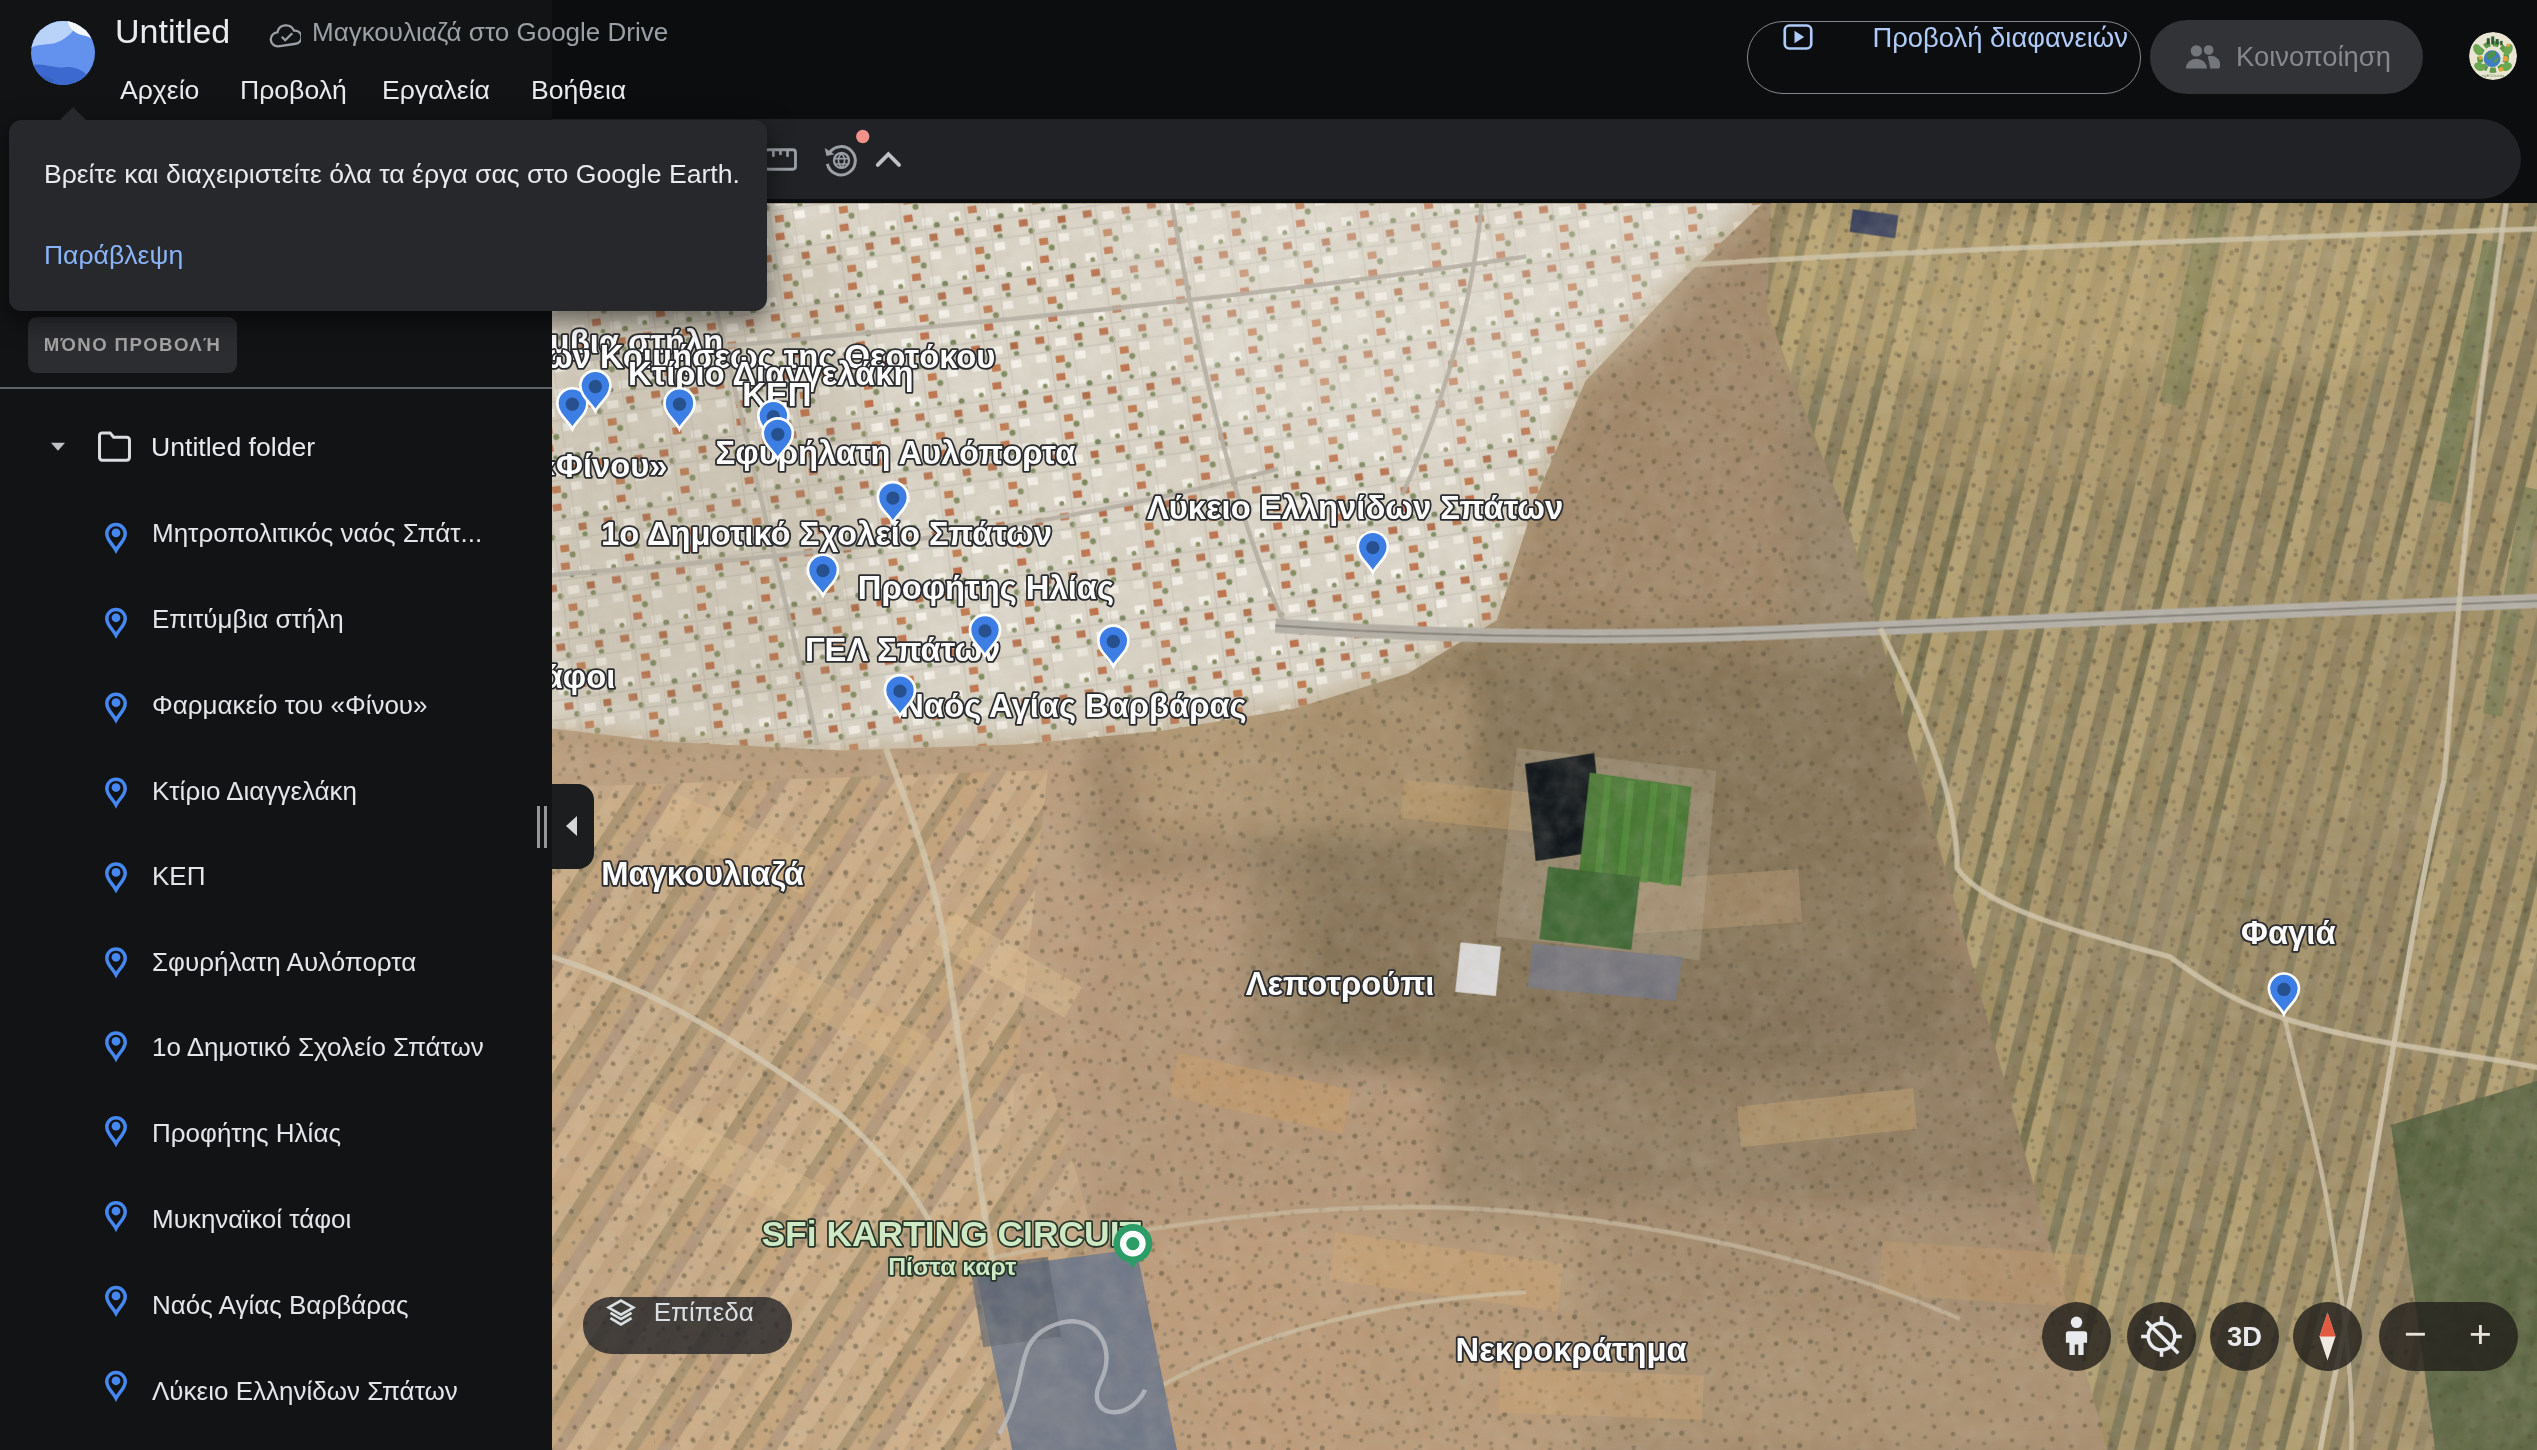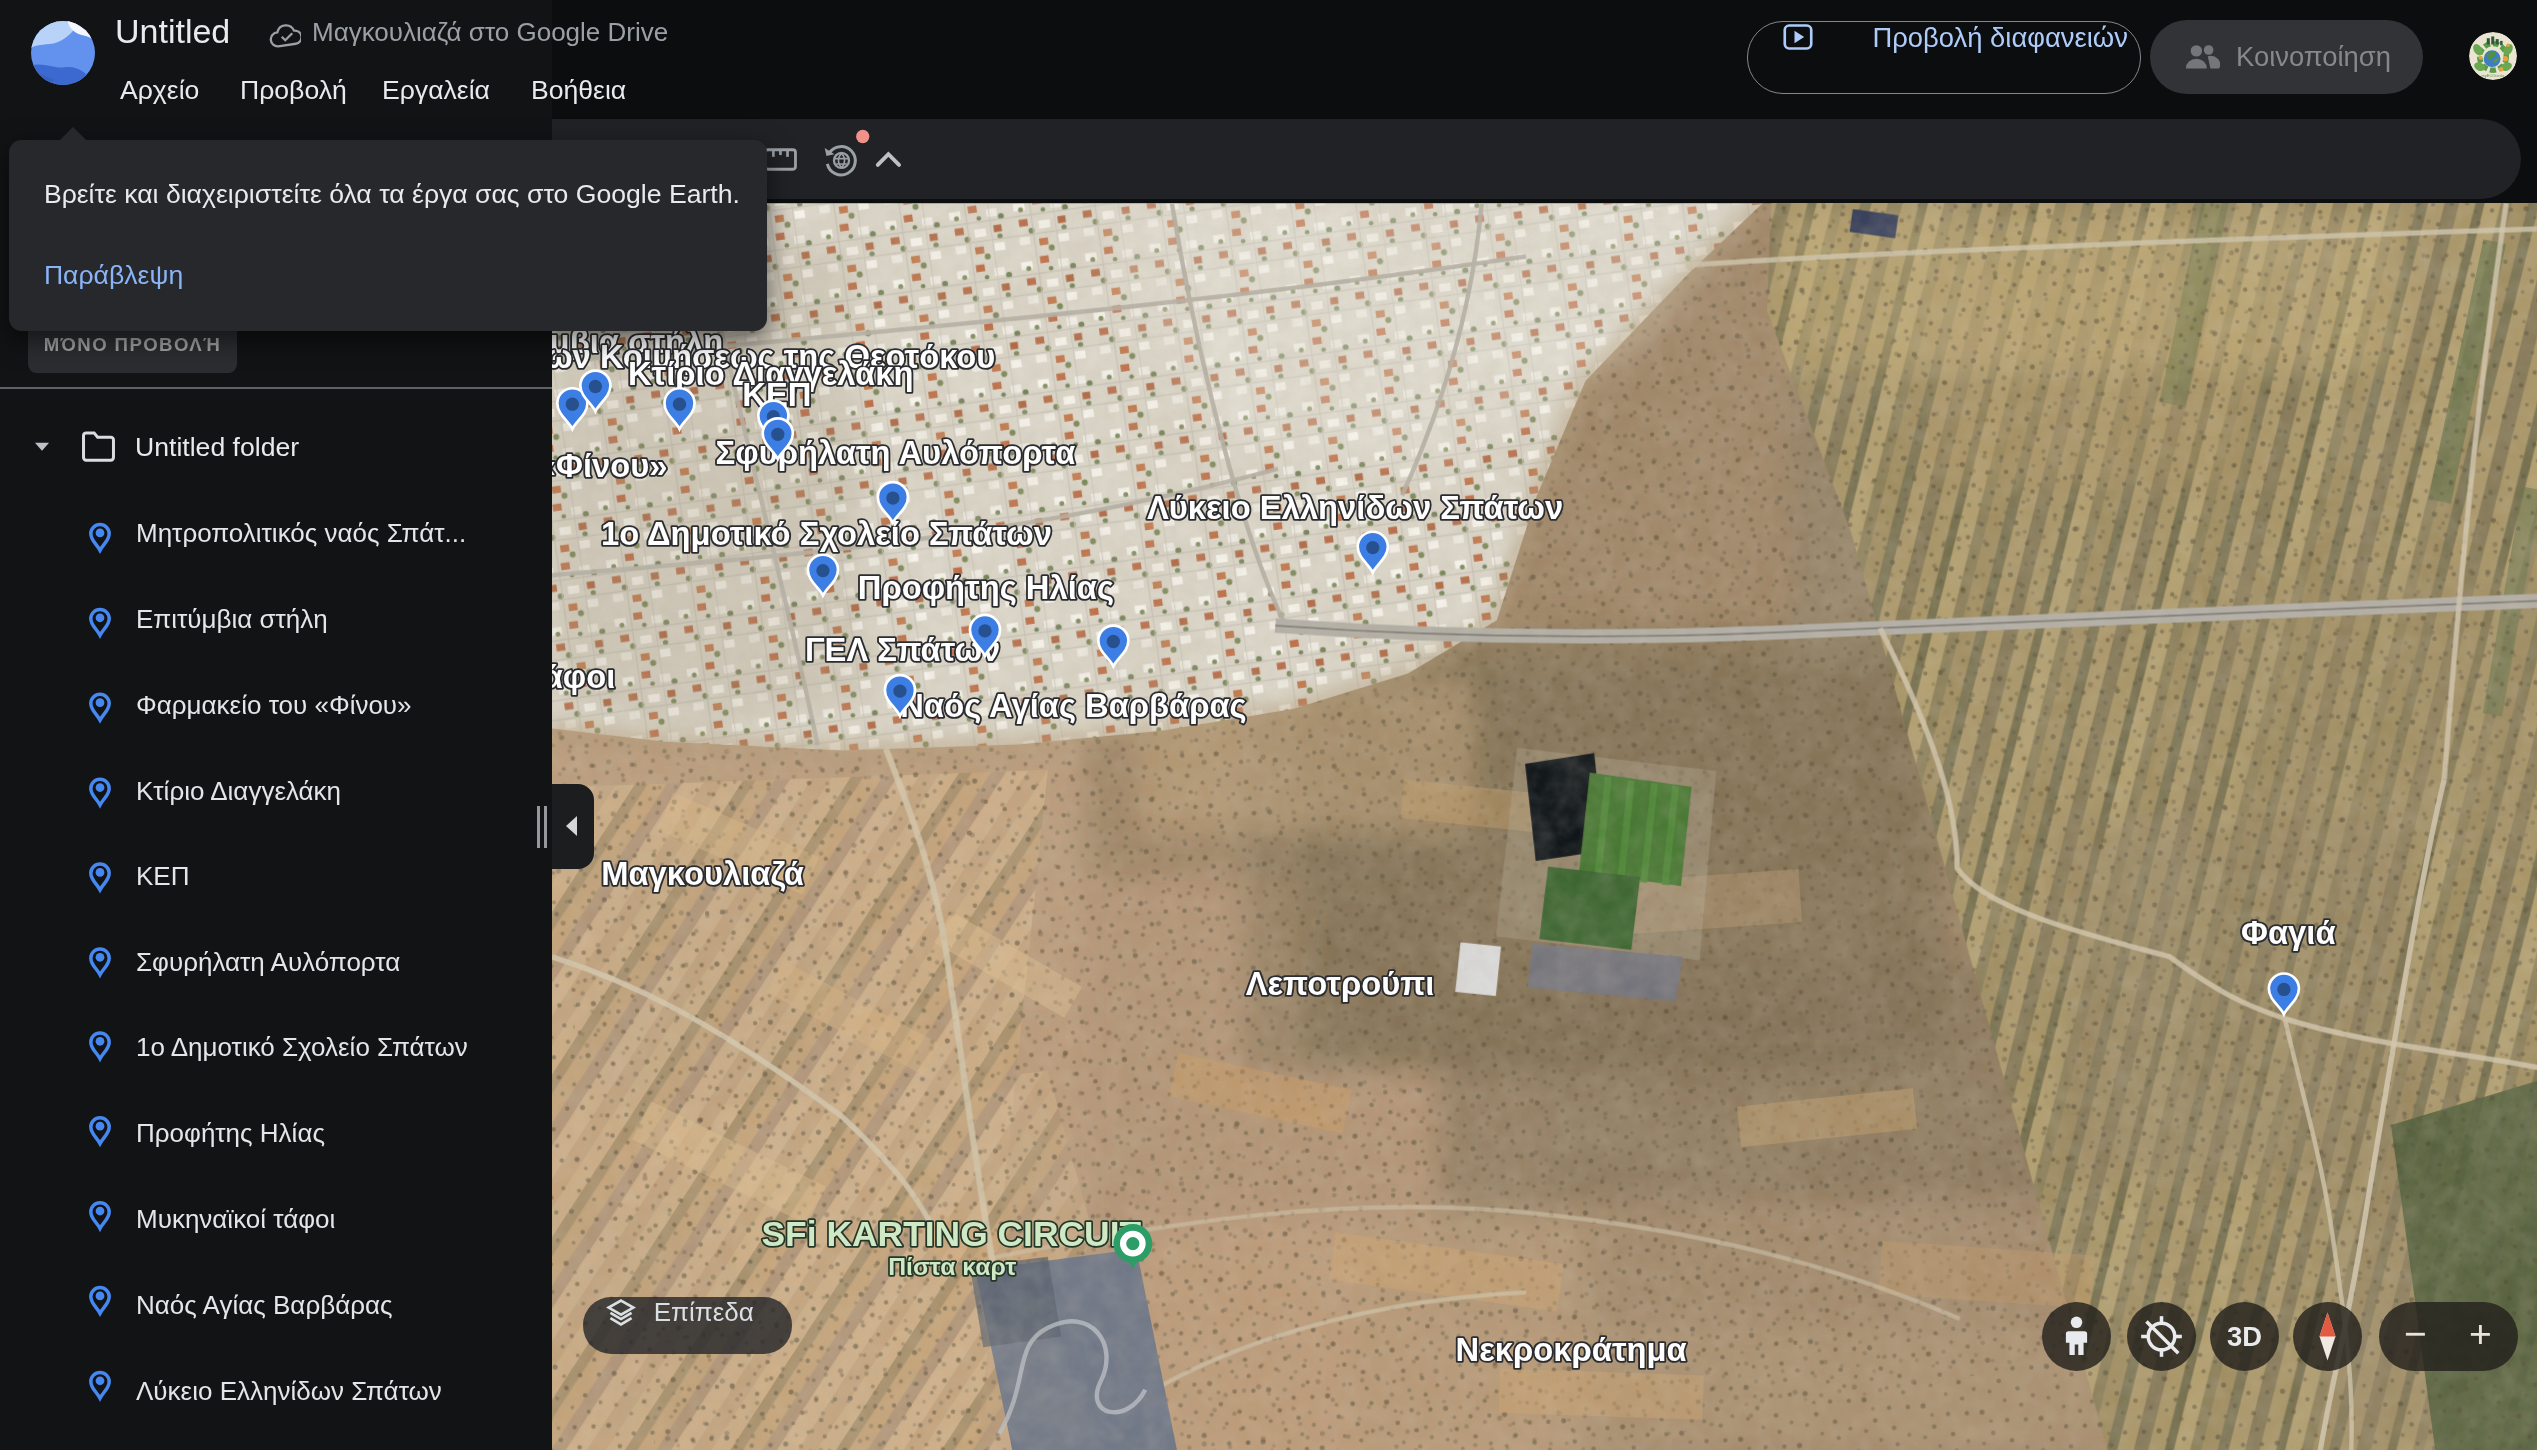--- a/index.html
+++ b/index.html
@@ -10,21 +10,21 @@
   #sidebar{left:0;top:0;width:552px;height:1450px;background:#121314;}
   #tab{left:552px;top:784px;width:42px;height:85px;background:#1c1d1f;border-radius:0 16px 16px 0;}
   #tab .tri{position:absolute;left:14px;top:32px;width:0;height:0;border-top:10.6px solid transparent;
        border-bottom:10.6px solid transparent;border-right:11.5px solid #d4d6d8;}
   .sbbar{width:2.7px;height:42px;background:#95989b;}
   #divider{left:0;top:387px;width:552px;height:1.8px;background:#606366;}
   #chip{left:28px;top:317px;width:209px;height:56px;background:#2b2d30;border-radius:8.9px;
         color:#a3a3a3;font-size:18.6px;font-weight:bold;letter-spacing:1.4px;
         display:flex;align-items:center;justify-content:center;}
   #tooltip{left:8.9px;top:120px;width:758px;height:191px;background:#26282b;border-radius:12.4px;
-        box-shadow:0 8.9px 26.6px rgba(0,0,0,.55);margin-top:20px;}
+        box-shadow:0 8.9px 26.6px rgba(0,0,0,.55);}
   #tooltip .arrow{position:absolute;left:50px;top:-13.3px;width:0;height:0;
         border-left:14px solid transparent;border-right:14px solid transparent;
         border-bottom:14px solid #26282b;}
   #tooltip .msg{position:absolute;left:35px;top:39px;font-size:26.6px;color:#e8eaed;}
   #tooltip .skip{position:absolute;left:35px;top:120px;font-size:26.6px;color:#8ab4f8;}
   #untitled{left:115px;top:11.5px;font-size:34px;color:#e8eaed;}
   #drivetext{left:312px;top:17px;font-size:26px;color:#9aa0a6;}
   .menuitem{top:75px;font-size:26.6px;color:#e8eaed;}
   #btn-slides{left:1747px;top:21px;width:394px;height:73px;border:1.8px solid #84888c;border-radius:36px;
         box-sizing:border-box;display:flex;align-items:flex-start;color:#aecbfa;font-size:27.4px;gap:40px;}
@@ -370,21 +370,21 @@
     <circle cx="124" cy="14" r="7.5" fill="#f0928a"></circle>
     <path d="M141,46 l12,-12 l12,12" fill="none" stroke="#bdc1c6" stroke-width="4.4" stroke-linecap="round"></path>
   </svg>
 
   <div id="tooltip" class="abs">
     <div class="arrow"></div>
     <div class="msg">Βρείτε και διαχειριστείτε όλα τα έργα σας στο Google Earth.</div>
     <div class="skip">Παράβλεψη</div>
   </div>
 
-  <div id="listwrap" class="abs" style="left:0;top:0;width:552px;height:1042px">
+  <div id="listwrap" class="abs" style="left:16px;top:0;width:552px;height:1042px">
     <svg class="abs" style="left:34px;top:441px" width="16" height="10.6" viewBox="0 0 18 12">
       <path d="M1,2 h16 l-8,9 Z" fill="#bdc1c6"></path>
       </svg>
     <svg class="abs" style="left:80px;top:430px" width="37" height="34" viewBox="0 0 42 38">
       <path d="M4,6 a3,3 0 0 1 3,-3 h9 l4,5 h15 a3,3 0 0 1 3,3 v20 a3,3 0 0 1 -3,3 H7 a3,3 0 0 1 -3,-3 Z" fill="none" stroke="#dadce0" stroke-width="3.4"></path>
       </svg>
     <div class="abs" style="left:135px;top:432px;font-size:26.6px;color:#e8eaed">Untitled folder</div>
     <svg class="abs" style="left:86px;top:372px" width="28" height="1062" viewBox="0 0 32 1200">
       <defs>
           <g id="spin">

